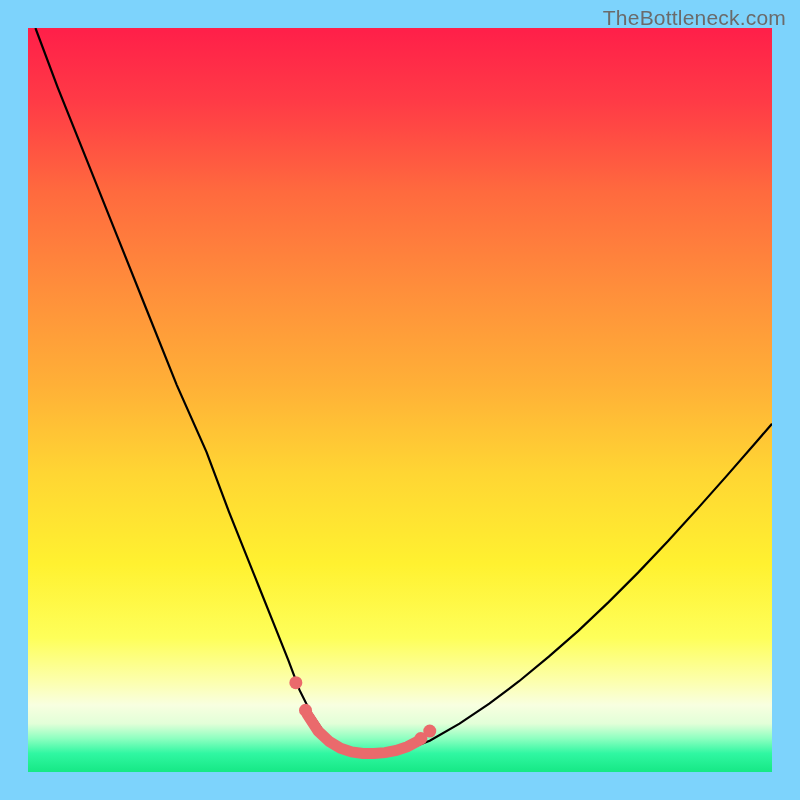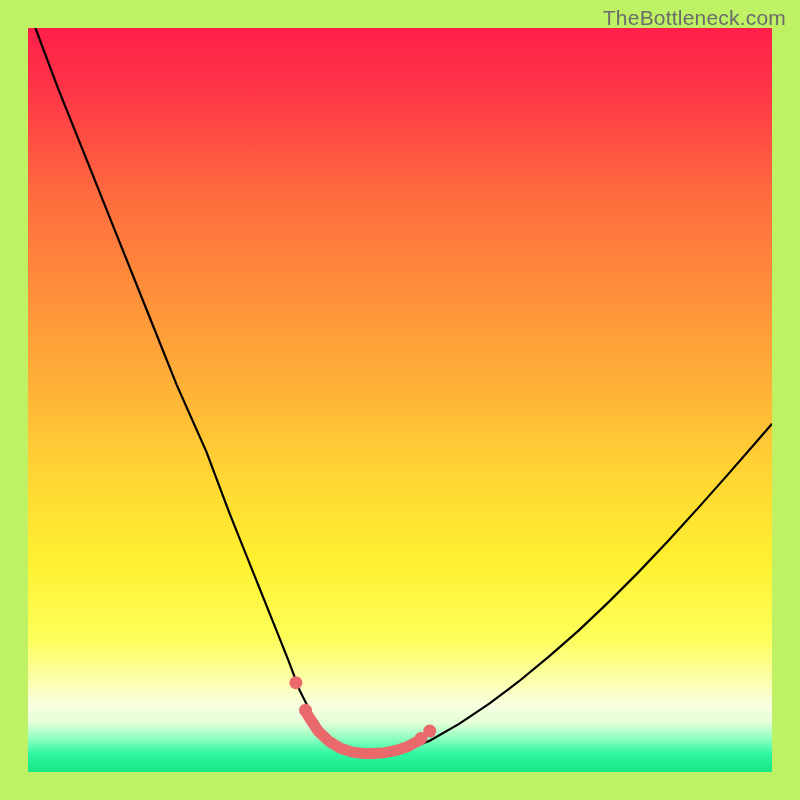--- a/index.html
+++ b/index.html
@@ -10,21 +10,21 @@
     background: #000;
     overflow: hidden;
     font-family: Arial, Helvetica, sans-serif;
   }
   .frame {
     position: absolute;
     left: 0;
     top: 0;
     width: 800px;
     height: 800px;
-    background: #bef264;
+    background: #7dd3fc;
   }
   .plot-area {
     position: absolute;
     left: 28px;
     top: 28px;
     width: 744px;
     height: 744px;
     overflow: hidden;
   }
   .gradient {

